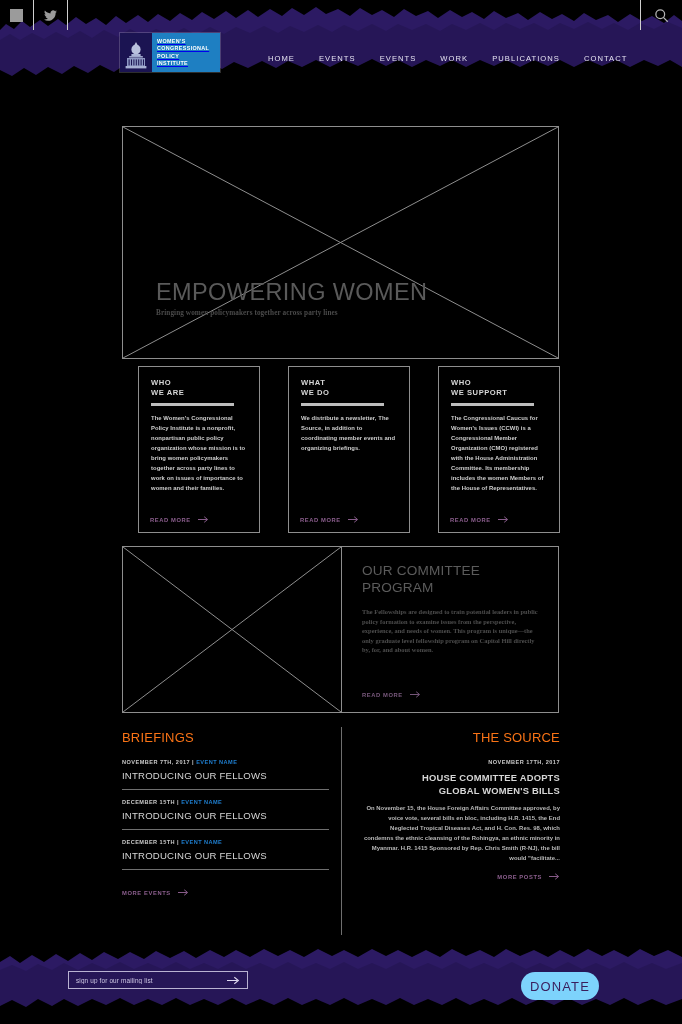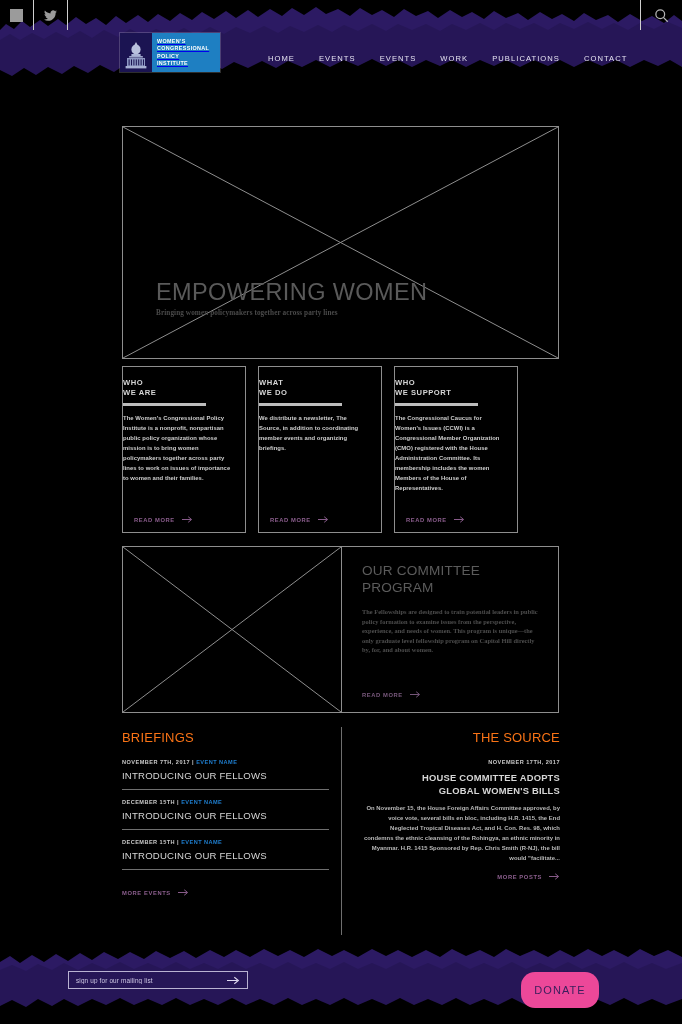--- a/index.html
+++ b/index.html
@@ -82,21 +82,21 @@
   }
   .hero-sub {
     color: #4a4a4a; font-size: 7.2px; letter-spacing: .1px; margin-top: 4px;
     font-family: "Liberation Serif", serif; font-weight: 700;
   }
 
   
   .cards { position: absolute; left: 122px; top: 366px; width: 438px; display: flex; gap: 12px; }
   .card {
     width: 124px; height: 167px; border: 1px solid #8e8e8e;
-    padding: 11px 11px 0 0; position: relative;
+    padding: 11px 11px 0 12px; position: relative; margin-left: 16px;
   }
   .card-h {
     color: #d5d5d5; font-size: 7.6px; font-weight: 700; letter-spacing: .55px; line-height: 9.6px;
   }
   .card-rule { width: 83px; height: 2.5px; background: #bdbdbd; margin: 6px 0 7px 0; }
   .card-body {
     color: #cfcfcf; font-size: 5.9px; line-height: 10px; letter-spacing: .05px; font-weight: 700;
   }
   .readmore {
     position: absolute; left: 11px; bottom: 9px;
@@ -166,23 +166,23 @@
     border: 1px solid #b9b2d2; display: flex; align-items: center;
     padding: 0 7px; background: transparent;
   }
   .mail input {
     flex: 1; background: transparent; border: 0; outline: 0;
     color: #d8d3ea; font-size: 6.4px; font-family: "Liberation Sans", sans-serif;
     letter-spacing: .15px;
   }
   .mail input::placeholder { color: #cfc9e4; }
   .donate {
-    position: absolute; left: 521px; top: 972px; width: 78px; height: 36px;
-    background: #ec4899; border-radius: 14px; border: 0;
-    color: #3a1e5c; font-size: 11px; letter-spacing: 1.1px;
+    position: absolute; left: 521px; top: 972px; width: 78px; height: 28px;
+    background: #7dd3fc; border-radius: 14px; border: 0;
+    color: #3a1e5c; font-size: 13px; letter-spacing: 1.1px;
     font-family: "Liberation Sans", sans-serif; cursor: pointer;
     display: flex; align-items: center; justify-content: center;
     z-index: 25;
   }
 </style>
 </head>
 <body>
 
 <div class="page">
 

